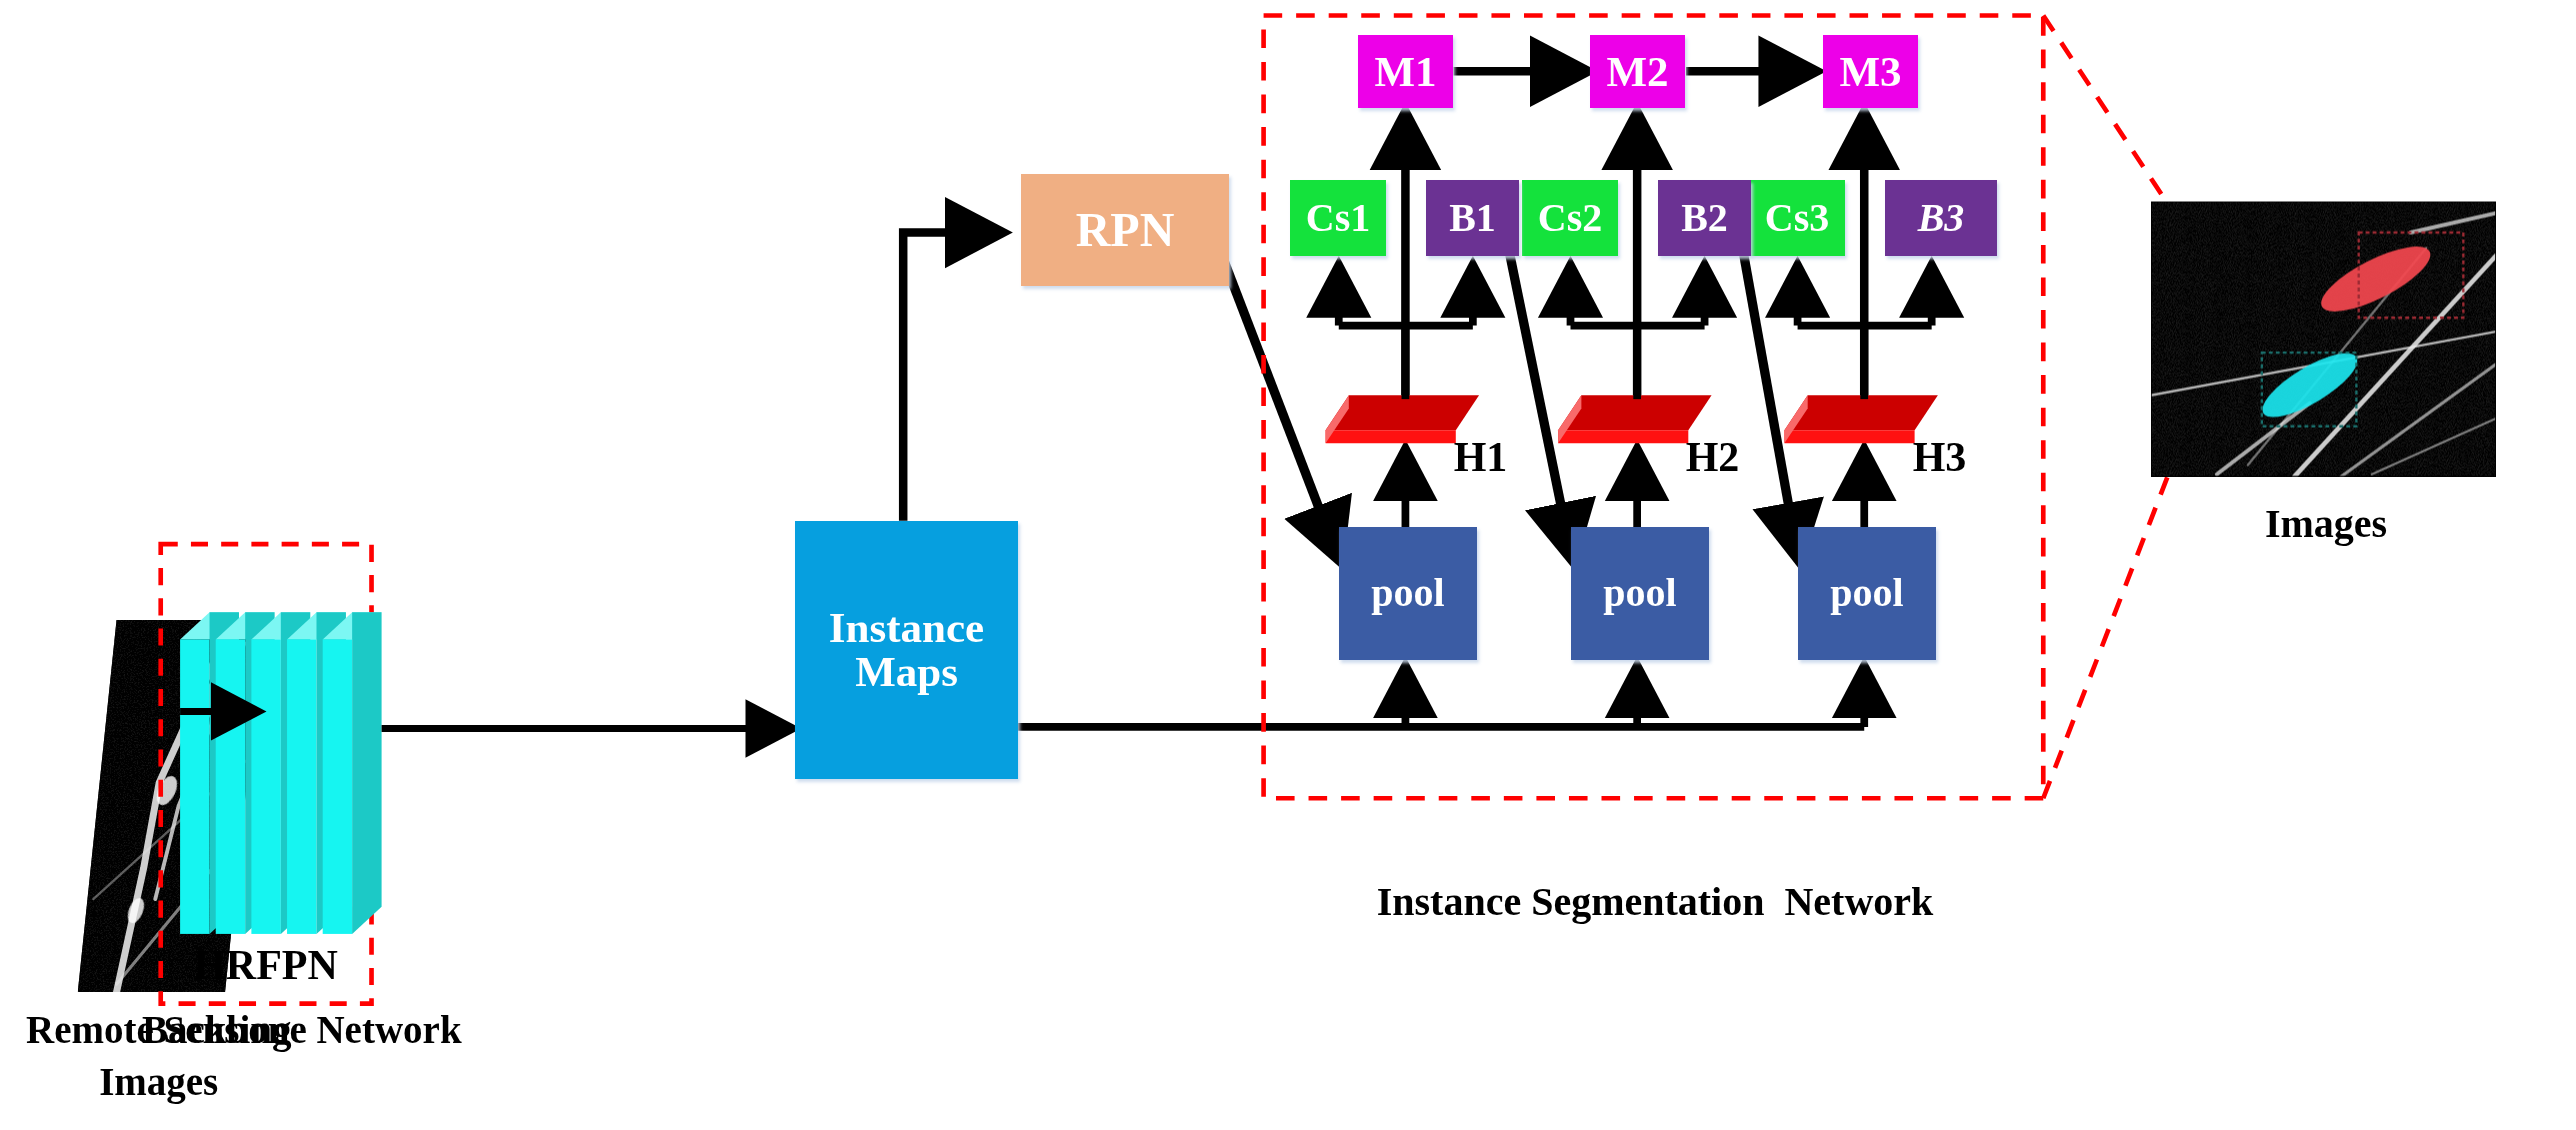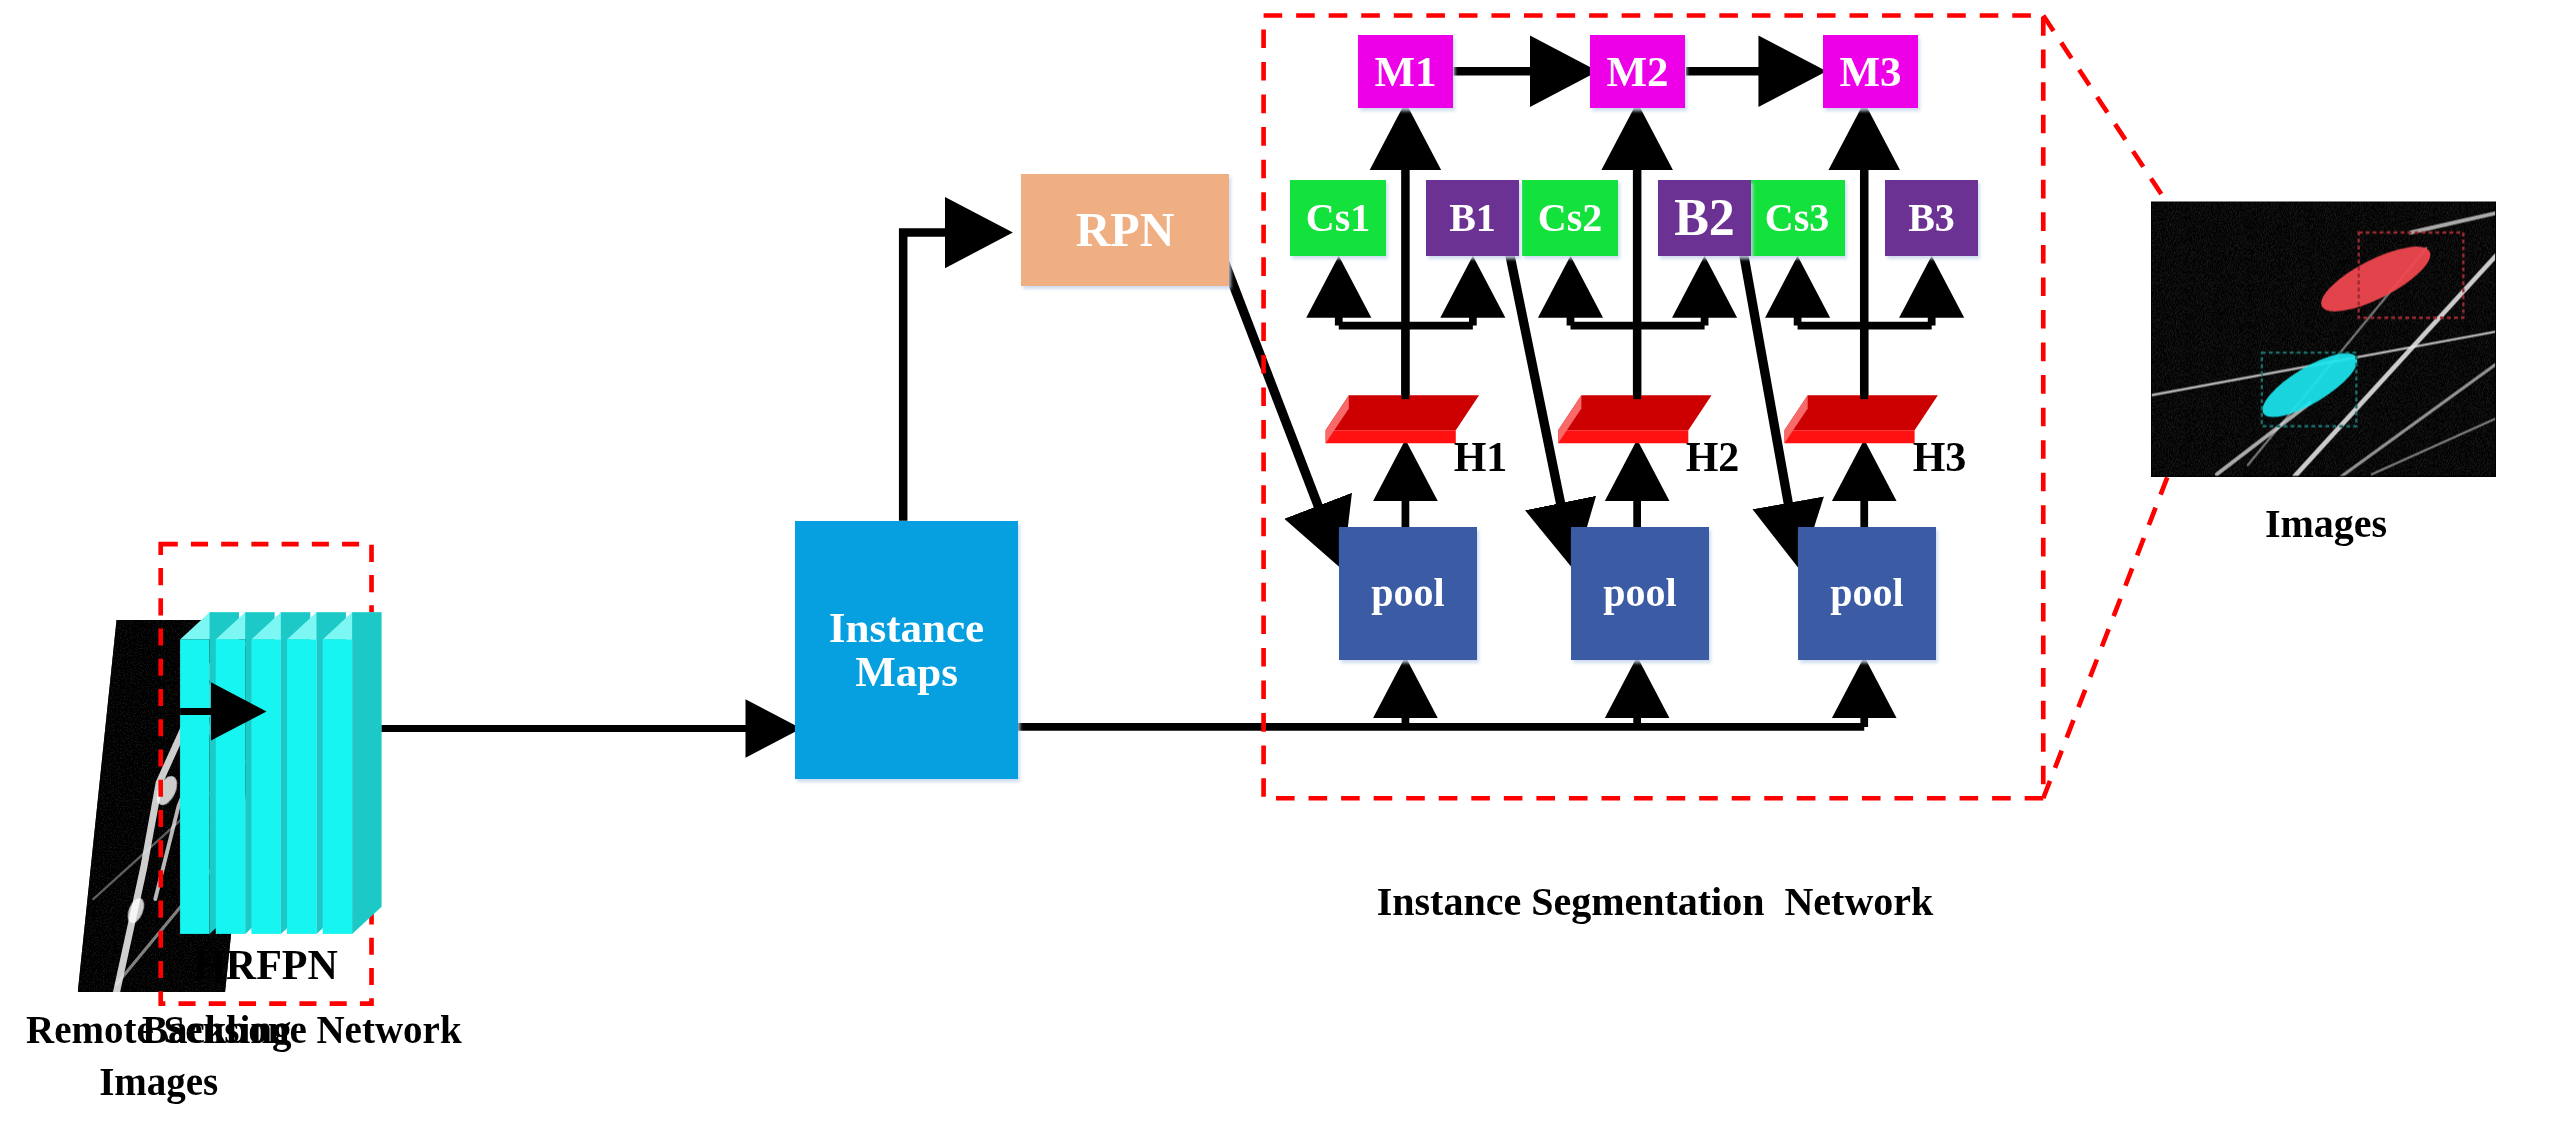--- a/index.html
+++ b/index.html
@@ -236,24 +236,24 @@
   <div class="node grn" style="left:1522px;top:180px;width:96px;height:76px;font-size:40px;">
     <span>Cs2</span>
   </div>
   <div class="node grn" style="left:1749px;top:180px;width:96px;height:76px;font-size:40px;">
     <span>Cs3</span>
   </div>
 
   <div class="node pur" style="left:1426px;top:180px;width:93px;height:76px;font-size:40px;">
     <span>B1</span>
   </div>
-  <div class="node pur" style="left:1658px;top:180px;width:93px;height:76px;font-size:52px;">
+  <div class="node pur" style="left:1658px;top:180px;width:93px;height:76px;font-size:40px;">
     <span>B2</span>
   </div>
-  <div class="node pur" style="left:1885px;top:180px;width:93px;height:76px;font-size:40px;">
+  <div class="node pur" style="left:1885px;top:180px;width:112px;height:76px;font-size:40px;font-style:italic;">
     <span>B3</span>
   </div>
 
   <div class="node pool" style="left:1339px;top:527px;width:138px;height:133px;font-size:40px;">
     <span>pool</span>
   </div>
   <div class="node pool" style="left:1571px;top:527px;width:138px;height:133px;font-size:40px;">
     <span>pool</span>
   </div>
   <div class="node pool" style="left:1798px;top:527px;width:138px;height:133px;font-size:40px;">

